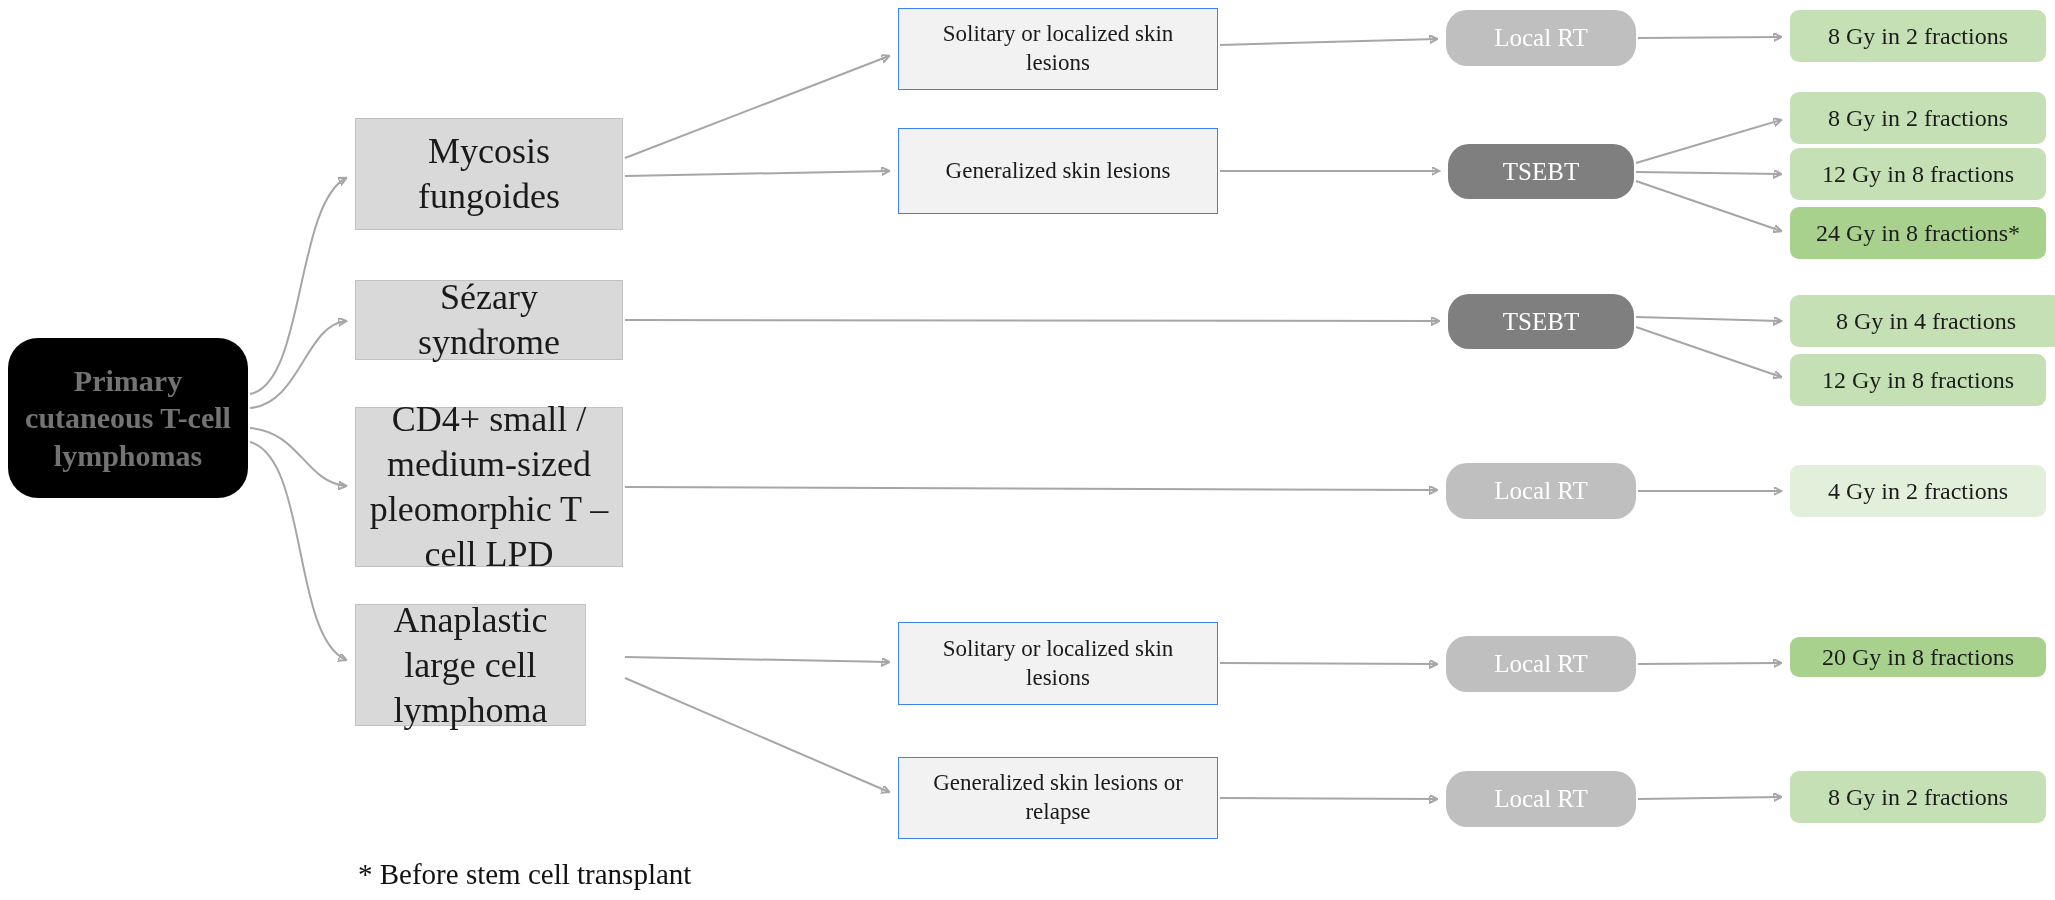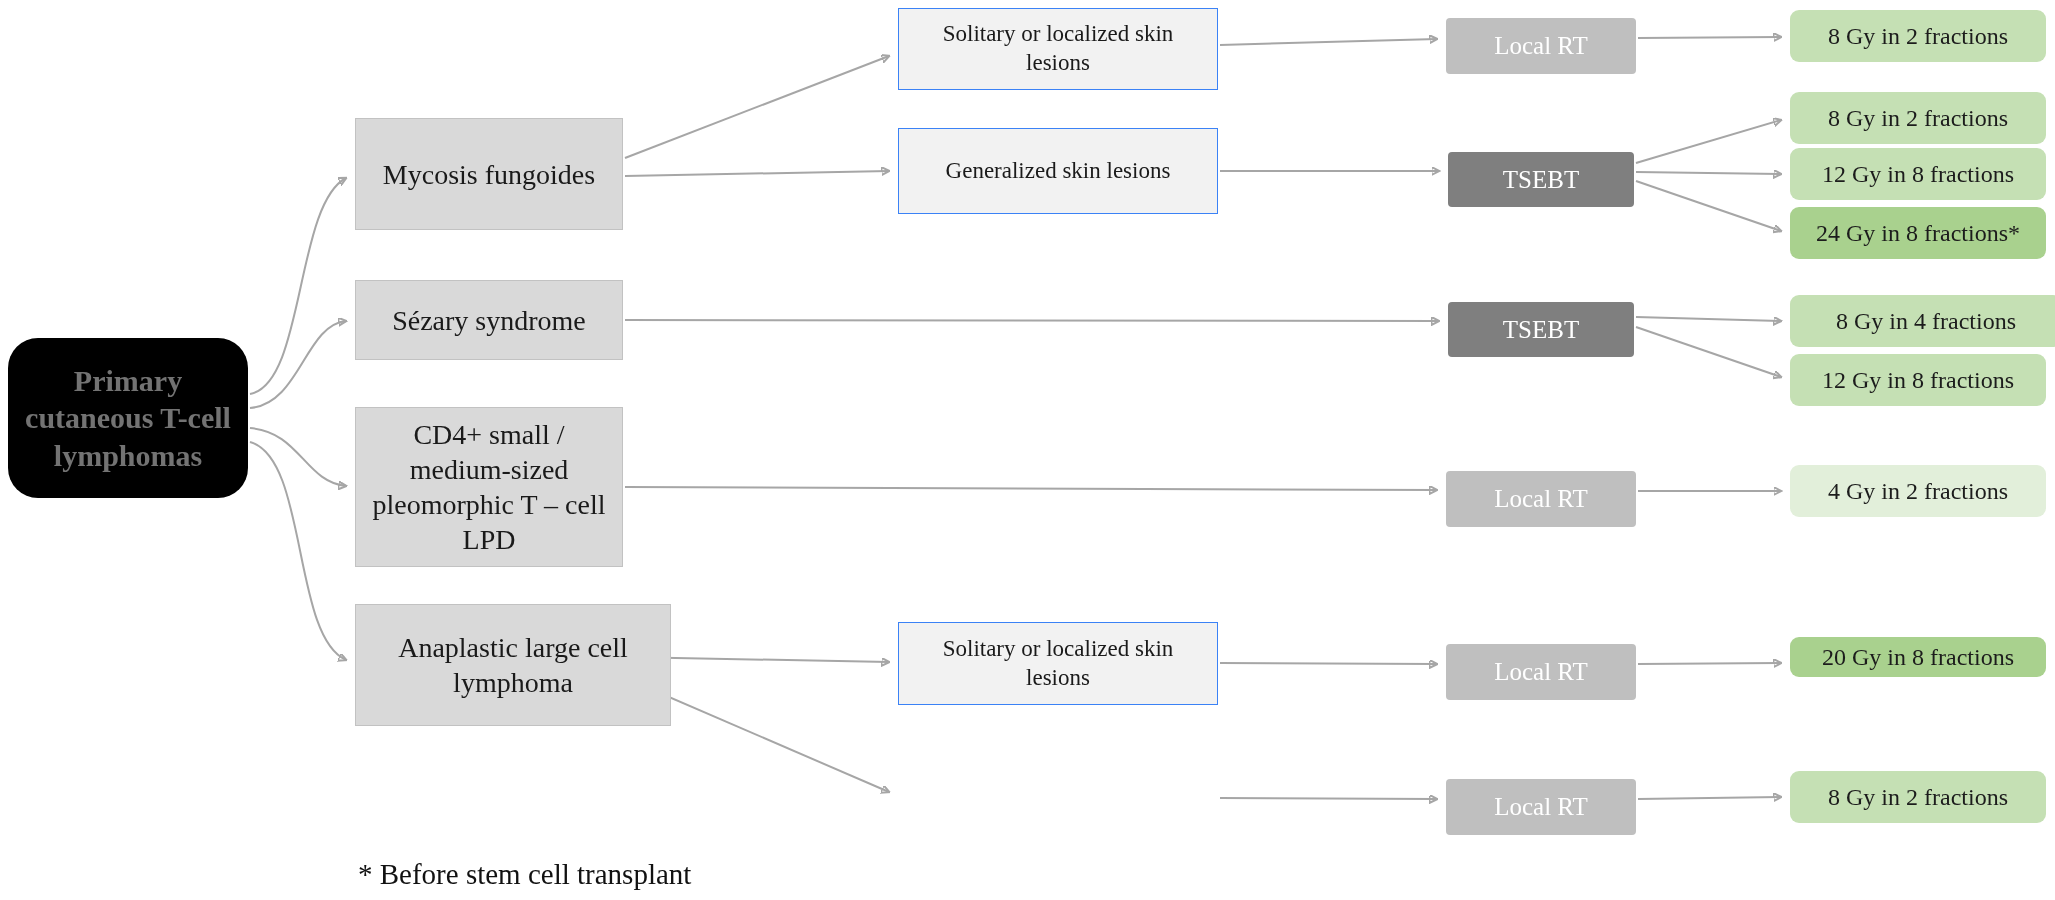--- a/index.html
+++ b/index.html
@@ -19,28 +19,28 @@
   .node{
     position:absolute; display:flex; align-items:center; justify-content:center;
     text-align:center; box-sizing:border-box; line-height:1.25;
   }
   .root{
     background:var(--root-bg,#000); color:#737373; font-weight:bold;
     font-size:30px; border-radius:30px; padding:8px 14px;
   }
   .diagnosis{
     background:var(--diagnosis-bg,#d9d9d9); border:1px solid #c2c2c2;
-    font-size:28px; padding:4px 10px;
+    font-size:36px; padding:4px 10px;
   }
   .presentation{
     background:var(--presentation-bg,#f2f2f2); border:1px solid #3b82f6;
     font-size:23px; padding:4px 14px;
   }
   .modality{
-    color:#ffffff; font-size:25px; border-radius:4px;margin-top:8px;
+    color:#ffffff; font-size:25px; border-radius:21px;
   }
   .modality.local{background:var(--local-rt-bg,#bfbfbf);}
   .modality.tsebt{background:var(--tsebt-bg,#7f7f7f);}
   .dose{
     font-size:24px; border-radius:9px; color:#1c1c1c;
   }
   .dose.light{background:var(--dose-light,#c5e0b4);}
   .dose.medium{background:var(--dose-medium,#a9d18e);}
   .dose.pale{background:var(--dose-pale,#e2efda);}
   .footnote{
@@ -87,25 +87,26 @@
     <path d="M 1638 664 L 1781 663" marker-end="url(#arrow)"></path>
     <path d="M 1220 798 L 1437 799" marker-end="url(#arrow)"></path>
     <path d="M 1638 799 L 1781 797" marker-end="url(#arrow)"></path>
   </svg>
 
   <div class="node root" style="left:8px;top:338px;width:240px;height:160px;">Primary cutaneous T-cell lymphomas</div>
 
   <div class="node diagnosis" style="left:355px;top:118px;width:268px;height:112px;">Mycosis fungoides</div>
   <div class="node diagnosis" style="left:355px;top:280px;width:268px;height:80px;">Sézary syndrome</div>
   <div class="node diagnosis" style="left:355px;top:407px;width:268px;height:160px;">CD4+ small / medium-sized pleomorphic T – cell LPD</div>
-  <div class="node diagnosis" style="left:355px;top:604px;width:316px;height:122px;text-align:center;">Anaplastic large cell lymphoma</div>
+  <div class="node diagnosis" style="left:355px;top:604px;width:231px;height:122px;text-align:center;">Anaplastic large cell lymphoma</div>
 
   <div class="node presentation" style="left:898px;top:8px;width:320px;height:82px;">Solitary or localized skin lesions</div>
   <div class="node presentation" style="left:898px;top:128px;width:320px;height:86px;">Generalized skin lesions</div>
   <div class="node presentation" style="left:898px;top:622px;width:320px;height:83px;">Solitary or localized skin lesions</div>
+  <div class="node presentation" style="left:898px;top:757px;width:320px;height:82px;">Generalized skin lesions or relapse</div>
 
   <div class="node modality local" style="left:1446px;top:10px;width:190px;height:56px;">Local RT</div>
   <div class="node modality tsebt" style="left:1448px;top:144px;width:186px;height:55px;">TSEBT</div>
   <div class="node modality tsebt" style="left:1448px;top:294px;width:186px;height:55px;">TSEBT</div>
   <div class="node modality local" style="left:1446px;top:463px;width:190px;height:56px;">Local RT</div>
   <div class="node modality local" style="left:1446px;top:636px;width:190px;height:56px;">Local RT</div>
   <div class="node modality local" style="left:1446px;top:771px;width:190px;height:56px;">Local RT</div>
 
   <div class="node dose light" style="left:1790px;top:10px;width:256px;height:52px;">8 Gy in 2 fractions</div>
   <div class="node dose light" style="left:1790px;top:92px;width:256px;height:52px;">8 Gy in 2 fractions</div>

